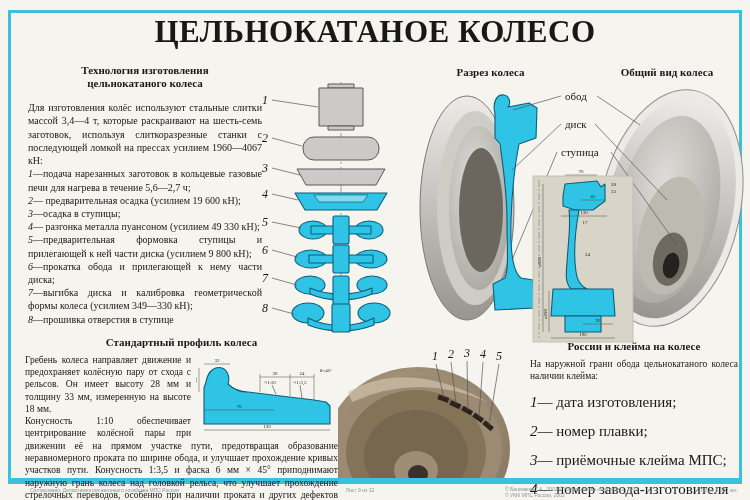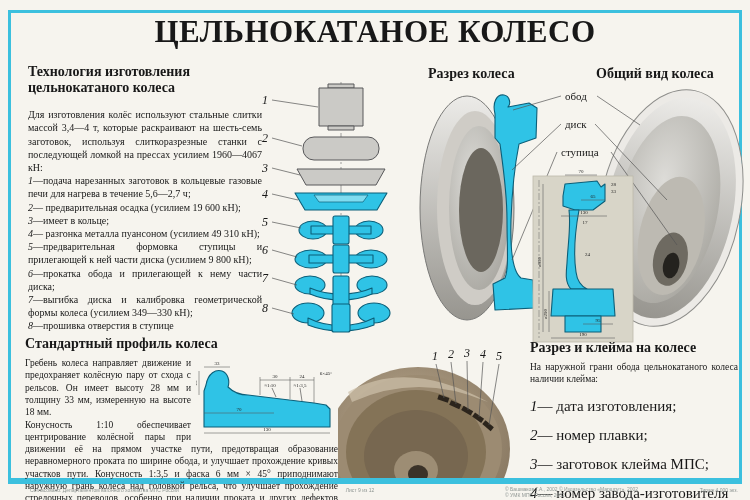--- a/index.html
+++ b/index.html
@@ -2,21 +2,21 @@
 <html><head>
 <meta charset="utf-8">
 <style>
   html,body{margin:0;padding:0;background:#e9e7e1;}
   .poster{position:relative;width:750px;height:500px;background:#f6f4ee;
           font-family:"Liberation Serif","DejaVu Serif",serif;color:#181818;overflow:hidden;}
   .frame{position:absolute;left:8px;top:10px;right:8px;bottom:16px;
          border:3px solid #3cc0de;border-bottom:6px solid #3cc0de;pointer-events:none;}
   .title{position:absolute;top:14px;left:0;width:100%;text-align:center;
          font-size:31px;font-weight:700;letter-spacing:.5px;}
-  .h2{font-size:14px;font-weight:700;line-height:1.15;}
+  .h2{font-size:11px;font-weight:700;text-align:center;line-height:1.15;}
   .body-txt{font-size:10px;line-height:13.2px;text-align:justify;}
   .small-txt{font-size:9.5px;line-height:12.3px;text-align:justify;}
   .tech{position:absolute;left:28px;top:64px;width:234px;}
   .tech .body{margin-top:12px;}
   .stepnum,.it{font-style:italic;}
   .stages{position:absolute;left:256px;top:82px;}
   .razrez-h{position:absolute;left:428px;top:66px;width:125px;}
   .obshchiy-h{position:absolute;left:596px;top:66px;width:142px;}
   .anno{position:absolute;left:415px;top:80px;}
   .profile-sec{position:absolute;left:25px;top:336px;width:313px;}
@@ -52,22 +52,22 @@
 
   <div class="tech">
     <div class="h2">
       <div>Технология изготовления</div>
       <div>цельнокатаного колеса</div>
     </div>
     <div class="body body-txt">
       <div>Для изготовления колёс используют стальные слитки массой 3,4—4 т, которые раскраивают на шесть-семь заготовок, используя слиткоразрезные станки с последующей ломкой на прессах усилием 1960—4067 кН:</div>
       <div><span class="stepnum">1</span><span>—подача нарезанных заготовок в кольцевые газовые печи для нагрева в течение 5,6—2,7 ч;</span></div>
       <div><span class="stepnum">2</span><span>— предварительная осадка (усилием 19 600 кН);</span></div>
-      <div><span class="stepnum">3</span><span>—имеет в кольце;</span></div>
-      <div><span class="stepnum">4</span><span>— разгонка металла пуансоном (усилием 49 310 кН);</span></div>
+      <div><span class="stepnum">3</span><span>—осадка в ступицы;</span></div>
+      <div><span class="stepnum">4</span><span>— разгонка металла пуансоном (усилием 49 330 кН);</span></div>
       <div><span class="stepnum">5</span><span>—предварительная формовка ступицы и прилегающей к ней части диска (усилием 9 800 кН);</span></div>
       <div><span class="stepnum">6</span><span>—прокатка обода и прилегающей к нему части диска;</span></div>
       <div><span class="stepnum">7</span><span>—выгибка диска и калибровка геометрической формы колеса (усилием 349—330 кН);</span></div>
       <div><span class="stepnum">8</span><span>—прошивка отверстия в ступице</span></div>
     </div>
   </div>
 
   <svg class="stages" width="152" height="252" viewBox="0 0 152 252">
     <line x1="85" y1="0" x2="85" y2="250" stroke="#666" stroke-width=".6" stroke-dasharray="9 3 2 3"></line>
 
@@ -275,25 +275,25 @@
       <line class="leader" x1="161" y1="20" x2="151" y2="81"></line>
     </g>
     <text class="callout-num" x="94" y="16">1</text>
     <text class="callout-num" x="110" y="14">2</text>
     <text class="callout-num" x="126" y="13">3</text>
     <text class="callout-num" x="142" y="14">4</text>
     <text class="callout-num" x="158" y="16">5</text>
   </svg>
 
   <div class="stamps-sec">
-    <div class="h2">Разрез и клейма на колесе</div>
+    <div class="h2">России и клейма на колесе</div>
     <div class="intro small-txt">На наружной грани обода цельнокатаного колеса наличии клейма:</div>
     <div class="stamp-item"><span class="stepnum">1</span><span>— дата изготовления;</span></div>
     <div class="stamp-item"><span class="stepnum">2</span><span>— номер плавки;</span></div>
-    <div class="stamp-item"><span class="stepnum">3</span><span>— заготовок клейма МПС;</span></div>
+    <div class="stamp-item"><span class="stepnum">3</span><span>— приёмочные клейма МПС;</span></div>
     <div class="stamp-item"><span class="stepnum">4</span><span>— номер завода-изготовителя колеса;</span></div>
     <div class="stamp-item"><span class="stepnum">5</span><span>— номер колеса</span></div>
   </div>
 
   <div class="footer">
     <div class="fl">Согласовано: Департаментом вагонного хозяйства МПС России</div>
     <div class="fc">Лист 9 из 12</div>
     <div class="fr">
       <div>© Башмаков Г.А., 2002      © Издательство «Маршрут», 2002</div>
       <div>© УМК МПС России, 2002</div>

